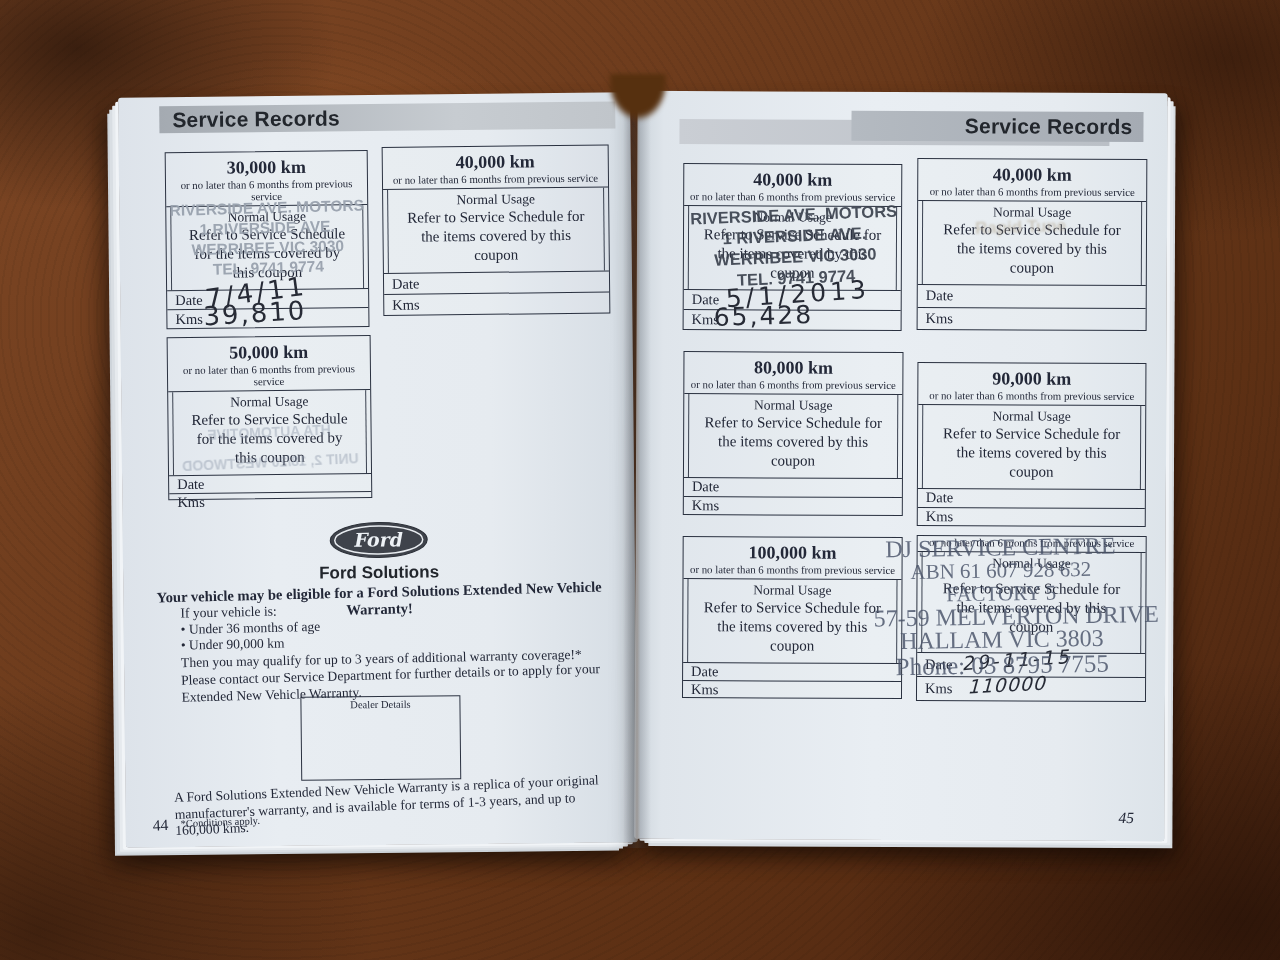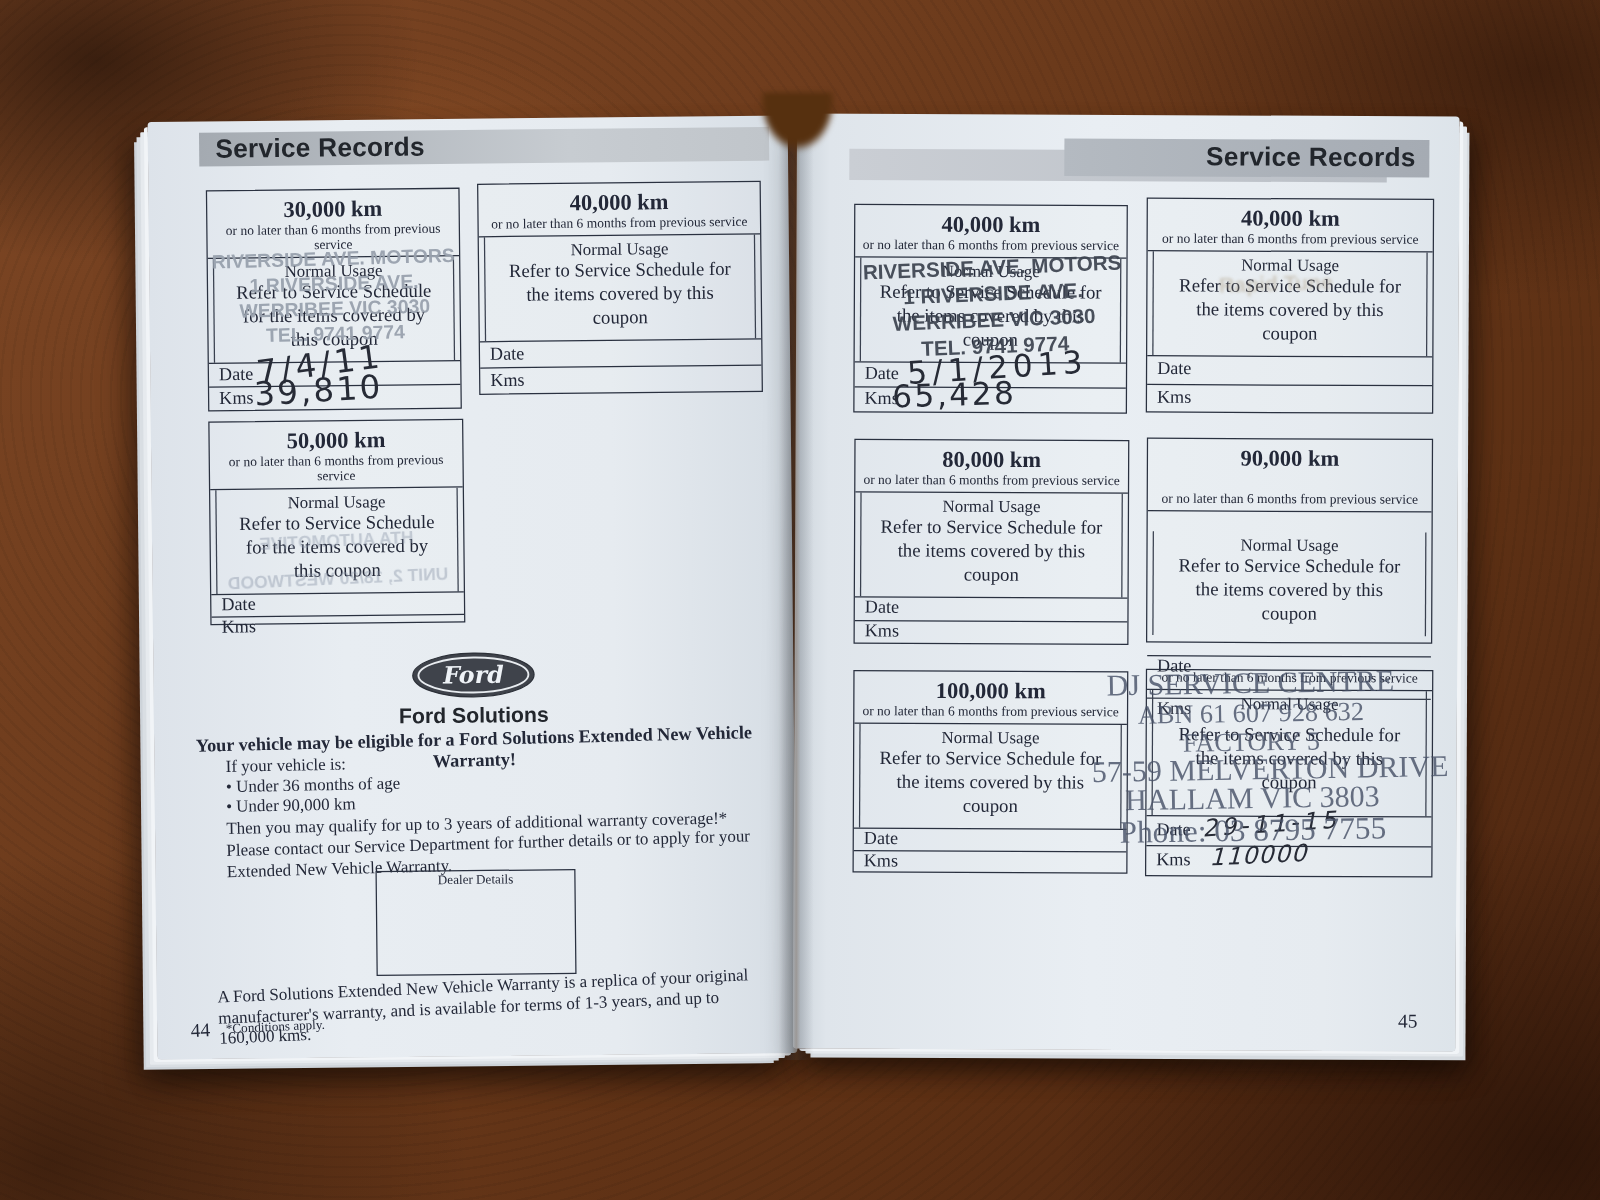--- a/index.html
+++ b/index.html
@@ -112,21 +112,21 @@
   .fs-contact{position:absolute;left:57px;top:572px;width:428px;font-size:13.6px;
     line-height:16.5px;transform:rotate(-1deg);}
   .dealer-box{position:absolute;left:176px;top:601px;width:158px;height:82px;
     border:1.6px solid #2a3140;text-align:center;}
   .dealer-label{font-size:10.5px;padding-top:2px;}
   .fs-replica{position:absolute;left:49px;top:686px;width:438px;font-size:13.6px;
     line-height:16.5px;transform:rotate(-1.8deg);}
   .fs-cond{position:absolute;left:55px;top:720px;font-size:10.5px;transform:rotate(-1.8deg);}
   .pageno{position:absolute;font-size:15.5px;}
   .pn-left{left:27px;top:719px;transform:rotate(-2deg);}
-  .pn-right{left:484px;top:716px;}
+  .pn-right{left:484px;top:716px;font-style:italic;}
 </style>
 </head>
 <body>
 
 <div class="wood"></div>
 
 <div class="book">
 
   <div class="page page-left">
     <div class="hl-bar">
@@ -265,21 +265,21 @@
         <div class="c-body">Refer to Service Schedule for the items covered by this coupon</div>
       </div>
       <div class="c-row">
         <span class="c-label">Date</span>
       </div>
       <div class="c-row">
         <span class="c-label">Kms</span>
       </div>
     </div>
 
-    <div class="coupon" style="left:281px;top:258px;width:229px;height:164px;gap:16px;">
+    <div class="coupon" style="left:281px;top:270px;width:229px;height:164px;">
       <div class="c-title">90,000 km</div>
       <div class="c-sub">or no later than 6 months from previous service</div>
       <div class="c-mid">
         <div class="c-usage">Normal Usage</div>
         <div class="c-body">Refer to Service Schedule for the items covered by this coupon</div>
       </div>
       <div class="c-row">
         <span class="c-label">Date</span>
       </div>
       <div class="c-row">

